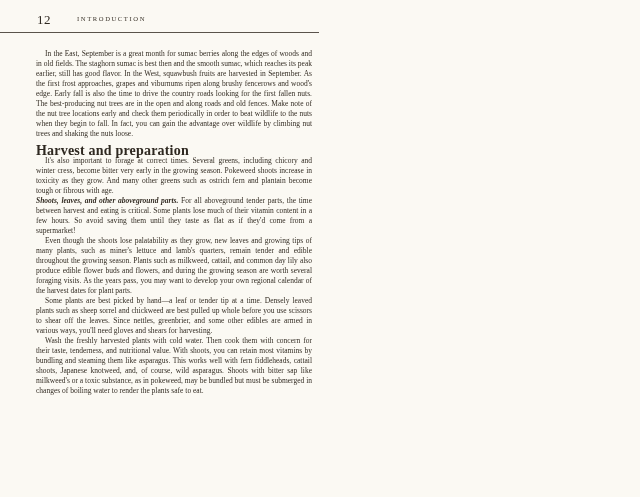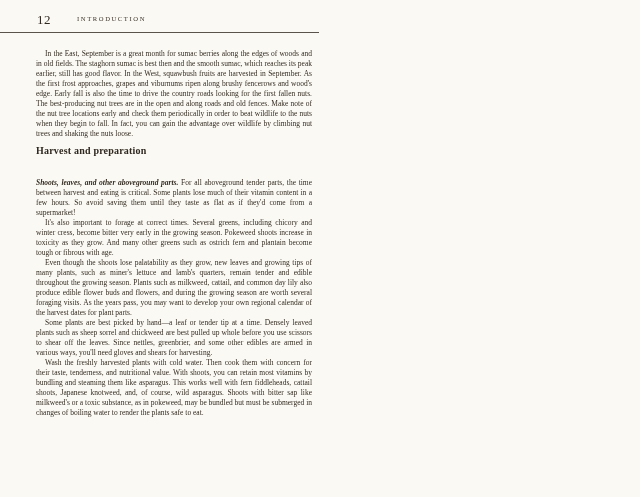--- a/index.html
+++ b/index.html
@@ -17,35 +17,35 @@
   .pagenum{position:absolute;left:37px;top:12px;font-size:13px;letter-spacing:.5px;color:#2e2820;}
   .runhead{position:absolute;left:77px;top:14.5px;font-size:6.6px;letter-spacing:1.6px;color:#3a332a;}
   .headrule{position:absolute;left:0;top:32px;width:319px;height:1px;background:#5a534b;}
 
   
   .textcol{position:absolute;text-align:justify;font-size:7.5px;line-height:10px;color:#332c23;}
   #left-col{left:36px;top:49px;width:276px;}
   .p{margin:0;}
   .ind{text-indent:9px;}
   .lead{font-weight:bold;font-style:italic;}
-  h2.secthead{font-size:10px;font-weight:bold;margin:7px 0 22px 0;letter-spacing:.2px;color:#2e2820;}
+  h2.secthead{font-size:14px;font-weight:bold;margin:7px 0 0 0;letter-spacing:.2px;color:#2e2820;}
 </style>
 </head>
 <body>
 
 <div class="page" id="left-page">
   <span class="pagenum">12</span>
   <span class="runhead">INTRODUCTION</span>
   <div class="headrule"></div>
 
   <div class="textcol" id="left-col">
     <p class="p ind">In the East, September is a great month for sumac berries along the edges of woods and in old fields. The staghorn sumac is best then and the smooth sumac, which reaches its peak earlier, still has good flavor. In the West, squawbush fruits are harvested in September. As the first frost approaches, grapes and viburnums ripen along brushy fencerows and wood's edge. Early fall is also the time to drive the country roads looking for the first fallen nuts. The best-producing nut trees are in the open and along roads and old fences. Make note of the nut tree locations early and check them periodically in order to beat wildlife to the nuts when they begin to fall. In fact, you can gain the advantage over wildlife by climbing nut trees and shaking the nuts loose.</p>
     <h2 class="secthead">Harvest and preparation</h2>
+    <p class="p ind">It's also important to forage at correct times. Several greens, including chicory and winter cress, become bitter very early in the growing season. Pokeweed shoots increase in toxicity as they grow. And many other greens such as ostrich fern and plantain become tough or fibrous with age.</p>
     <p class="p"><span class="lead">Shoots, leaves, and other aboveground parts.</span><span> For all aboveground tender parts, the time between harvest and eating is critical. Some plants lose much of their vitamin content in a few hours. So avoid saving them until they taste as flat as if they'd come from a supermarket!</span></p>
-    <p class="p ind">It's also important to forage at correct times. Several greens, including chicory and winter cress, become bitter very early in the growing season. Pokeweed shoots increase in toxicity as they grow. And many other greens such as ostrich fern and plantain become tough or fibrous with age.</p>
     <p class="p ind">Even though the shoots lose palatability as they grow, new leaves and growing tips of many plants, such as miner's lettuce and lamb's quarters, remain tender and edible throughout the growing season. Plants such as milkweed, cattail, and common day lily also produce edible flower buds and flowers, and during the growing season are worth several foraging visits. As the years pass, you may want to develop your own regional calendar of the harvest dates for plant parts.</p>
     <p class="p ind">Some plants are best picked by hand—a leaf or tender tip at a time. Densely leaved plants such as sheep sorrel and chickweed are best pulled up whole before you use scissors to shear off the leaves. Since nettles, greenbrier, and some other edibles are armed in various ways, you'll need gloves and shears for harvesting.</p>
     <p class="p ind">Wash the freshly harvested plants with cold water. Then cook them with concern for their taste, tenderness, and nutritional value. With shoots, you can retain most vitamins by bundling and steaming them like asparagus. This works well with fern fiddleheads, cattail shoots, Japanese knotweed, and, of course, wild asparagus. Shoots with bitter sap like milkweed's or a toxic substance, as in pokeweed, may be bundled but must be submerged in changes of boiling water to render the plants safe to eat.</p>
   </div>
 </div>
 
 <div class="page" id="right-page">
 
   
 

